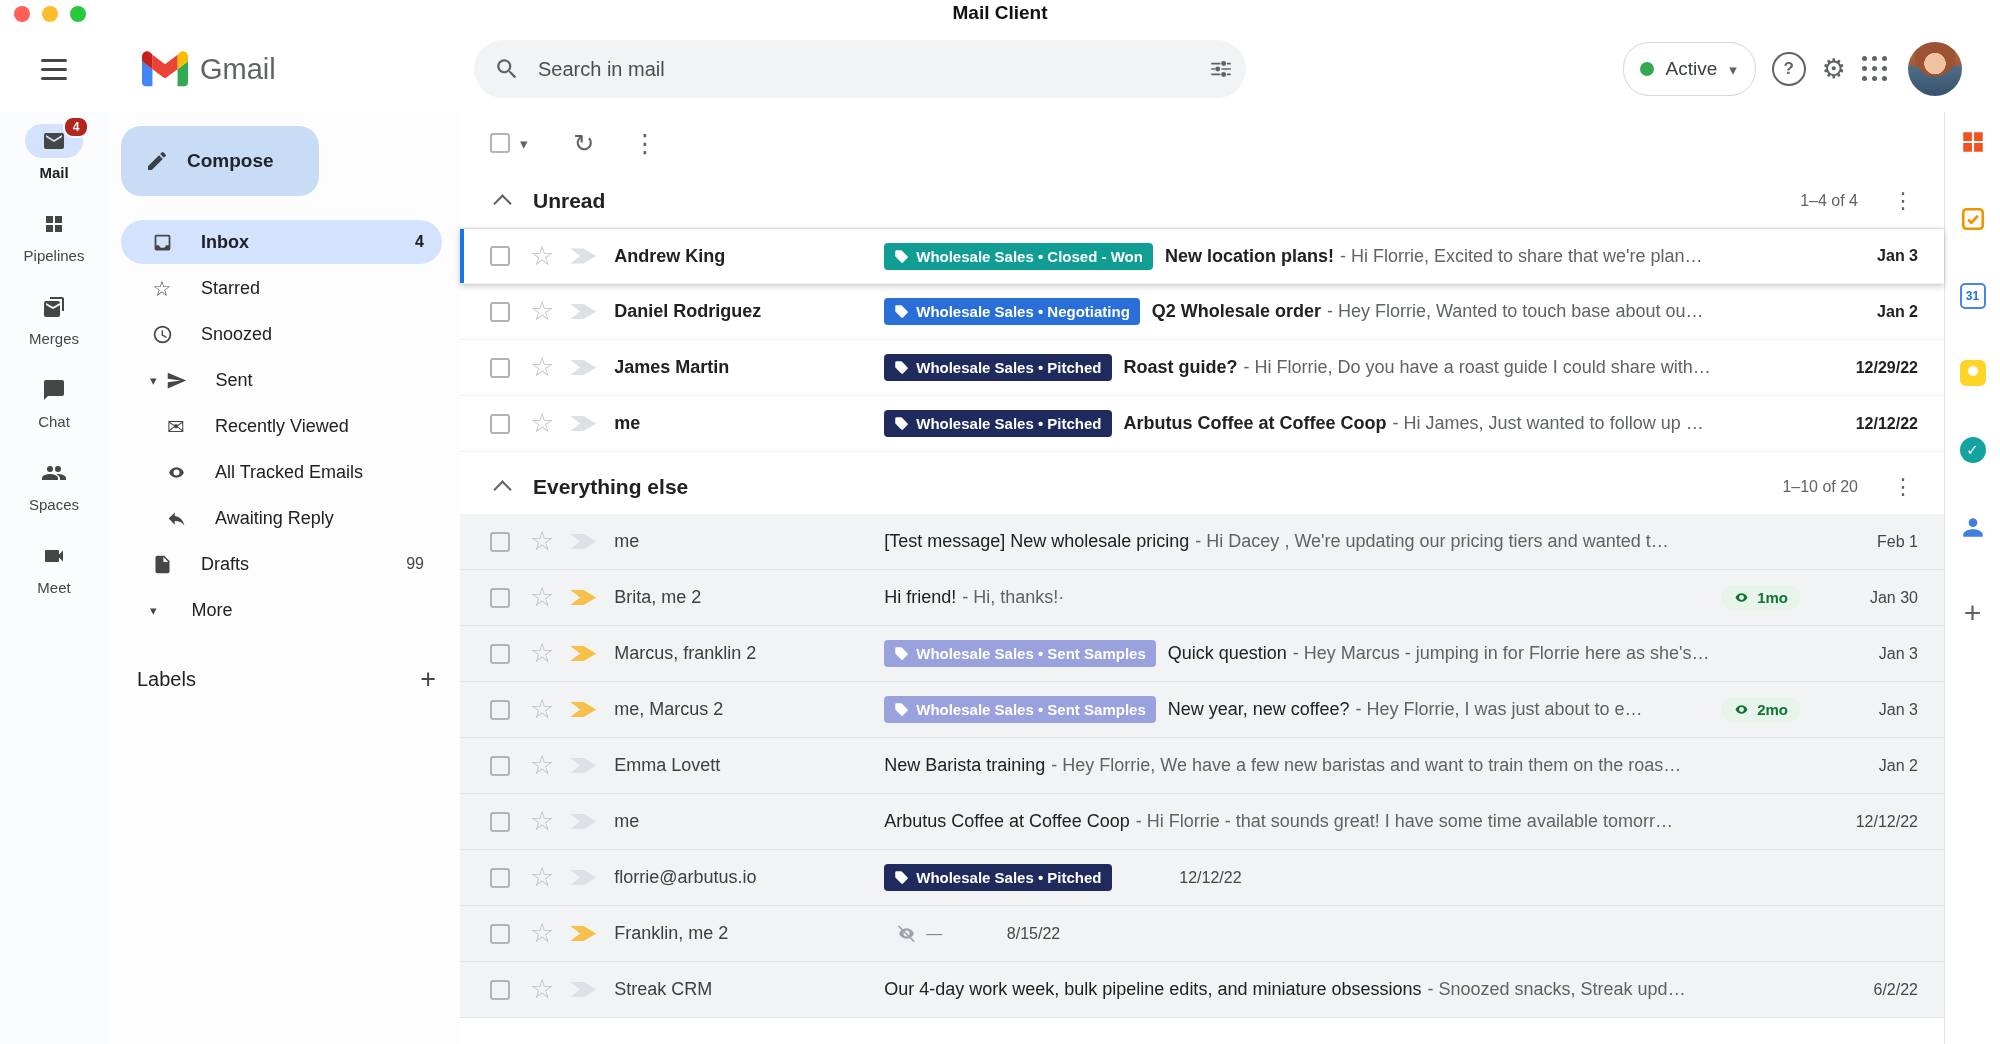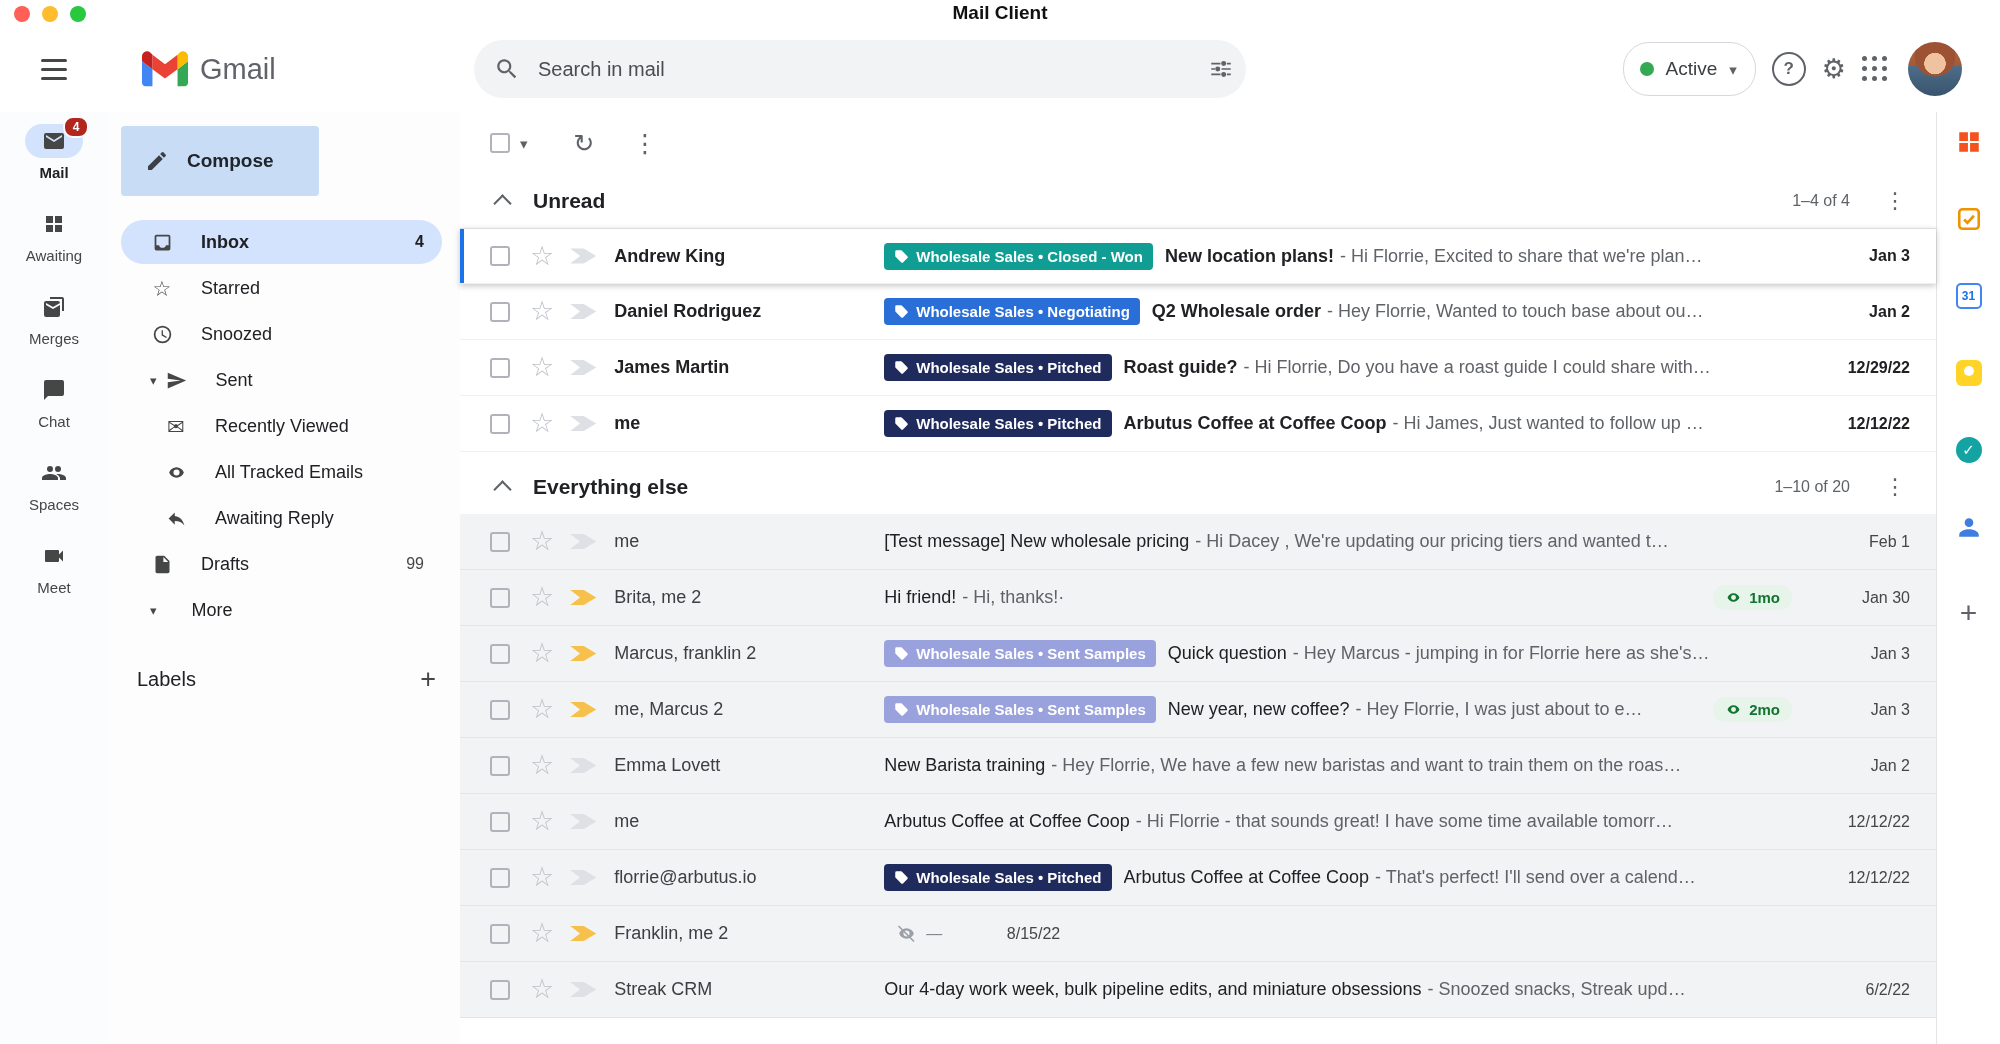--- a/index.html
+++ b/index.html
@@ -47,21 +47,21 @@
   .rail-item{display:flex;flex-direction:column;align-items:center;margin-bottom:26px;cursor:pointer;}
   .rail-pill{width:58px;height:34px;border-radius:17px;display:flex;align-items:center;justify-content:center;position:relative;margin-bottom:6px;}
   .rail-item.active .rail-pill{background:#d3e3fd;}
   .rail-pill svg{width:24px;height:24px;fill:#444746;}
   .rail-label{font-size:15px;color:#444746;}
   .rail-item.active .rail-label{font-weight:bold;color:#1f1f1f;}
   .rail-badge{position:absolute;top:-8px;right:-6px;background:#b3261e;color:#fff;font-size:12px;font-weight:bold;min-width:12px;text-align:center;padding:2px 5px;border-radius:10px;border:2px solid #fbfcfe;}
 
   
   .sidebar{width:352px;flex:none;padding-top:8px;box-sizing:border-box;background:#fdfdfe;}
-  .compose{margin:6px 0 24px 13px;width:198px;height:70px;border-radius:4px;background:#c8dcf5;display:flex;align-items:center;gap:18px;padding-left:24px;box-sizing:border-box;font-size:19px;font-weight:bold;color:#20242b;cursor:pointer;}
+  .compose{margin:6px 0 24px 13px;width:198px;height:70px;border-radius:20px;background:#c8dcf5;display:flex;align-items:center;gap:18px;padding-left:24px;box-sizing:border-box;font-size:19px;font-weight:bold;color:#20242b;cursor:pointer;}
   .compose svg{width:24px;height:24px;fill:#3b3f46;}
   .side-item{display:flex;align-items:center;height:44px;margin:0 18px 2px 13px;border-radius:22px;padding:0 18px 0 29px;box-sizing:border-box;font-size:18px;color:#202124;cursor:pointer;}
   .side-item .s-ico{width:24px;display:flex;justify-content:center;flex:none;}
   .side-item .s-ico svg{width:21px;height:21px;fill:#444746;}
   .side-item .s-ico .glyph{font-size:21px;color:#444746;line-height:1;}
   .side-item .lbl{margin-left:27px;white-space:nowrap;}
   .side-item .cnt{margin-left:auto;font-size:16px;color:#444746;}
   .side-item.active{background:#d3e3fd;font-weight:bold;}
   .side-item.active .cnt{font-weight:bold;color:#1f1f1f;}
   .side-item.sub{padding-left:43px;}
@@ -100,21 +100,21 @@
   .snip{color:#5f6368;margin-left:6px;}
   .pill{display:inline-flex;align-items:center;gap:7px;background:#e6f4ea;color:#137333;font-size:15px;font-weight:bold;border-radius:13px;padding:4px 12px;margin-left:12px;flex:none;}
   .pill svg{width:17px;height:17px;fill:#137333;}
   .mutedmark{display:inline-flex;align-items:center;gap:9px;color:#80868b;font-size:16px;margin-left:12px;flex:none;}
   .mutedmark svg{width:21px;height:21px;fill:#9aa0a6;}
   .date{width:106px;flex:none;text-align:right;font-size:16px;color:#202124;margin-left:12px;white-space:nowrap;}
   .unread .date{font-weight:bold;}
   .read .date{color:#444746;font-weight:normal;}
 
   
-  .rrail{width:64px;flex:none;border-left:1px solid #e3e5e8;display:flex;flex-direction:column;align-items:center;padding-top:16px;box-sizing:border-box;background:#fff;}
+  .rrail{width:56px;flex:none;border-left:1px solid #e3e5e8;display:flex;flex-direction:column;align-items:center;padding-top:16px;box-sizing:border-box;background:#fff;}
   .r-ico{width:28px;height:28px;margin-bottom:49px;display:flex;align-items:center;justify-content:center;cursor:pointer;flex:none;}
   .r-ico svg{width:26px;height:26px;}
   .cal{width:26px;height:26px;border:2px solid #4285f4;border-radius:5px;display:flex;align-items:center;justify-content:center;font-size:12px;font-weight:bold;color:#1a73e8;box-sizing:border-box;background:#fff;}
   .keep{width:26px;height:26px;border-radius:6px;background:#ffd427;position:relative;}
   .keep::after{content:"";position:absolute;left:8px;top:6px;width:10px;height:10px;border-radius:50%;background:#fff;}
   .tasks{width:26px;height:26px;border-radius:50%;background:#13a3a3;color:#fff;display:flex;align-items:center;justify-content:center;font-size:15px;font-weight:bold;}
   .plus-ico{font-size:30px;color:#5f6368;line-height:1;cursor:pointer;margin-top:8px;}
 </style>
 </head>
 <body>
@@ -196,21 +196,21 @@
           <span class="rail-badge">4</span>
           </span>
         <span class="rail-label">Mail</span>
       </div>
       <div class="rail-item">
         <span class="rail-pill">
             <svg viewBox="0 0 24 24">
               <path d="M4 4h7v7H4zM13 4h7v7h-7zM4 13h7v7H4zM13 13h7v7h-7z"></path>
             </svg>
           </span>
-        <span class="rail-label">Awaiting</span>
+        <span class="rail-label">Pipelines</span>
       </div>
       <div class="rail-item">
         <span class="rail-pill">
             <svg viewBox="0 0 24 24">
               <path d="M8 2h12a2 2 0 0 1 2 2v12h-2V4H8zM4 6h12a2 2 0 0 1 2 2v12a2 2 0 0 1-2 2H4a2 2 0 0 1-2-2V8a2 2 0 0 1 2-2zm0 4 7 4 7-4V8l-7 4-7-4z"></path>
             </svg>
           </span>
         <span class="rail-label">Merges</span>
       </div>
       <div class="rail-item">
@@ -486,21 +486,20 @@
         <span class="cb"></span>
         <span class="star">☆</span>
         <span class="imp"></span>
         <span class="sender">florrie@arbutus.io</span>
         <span class="badge" style="background-color: rgb(31, 43, 92);">
             <svg viewBox="0 0 24 24">
               <path d="M21.41 11.58l-9-9A2 2 0 0 0 11 2H4a2 2 0 0 0-2 2v7a2 2 0 0 0 .59 1.42l9 9a2 2 0 0 0 2.82 0l7-7a2 2 0 0 0 0-2.84z"></path>
             </svg>
             <span>Wholesale Sales • Pitched</span>
           </span>
-        <span class="subjwrap"><span class="subj">Arbutus Coffee at Coffee Coop</span><span class="snip">- That's perfect! I'll send over a calend…</span></span>
         <span class="date">12/12/22</span>
       </div>
 
       <div class="row read">
         <span class="cb"></span>
         <span class="star">☆</span>
         <span class="imp on"></span>
         <span class="sender">Franklin, me 2</span>
         <span class="mutedmark">
             <svg viewBox="0 0 24 24">

